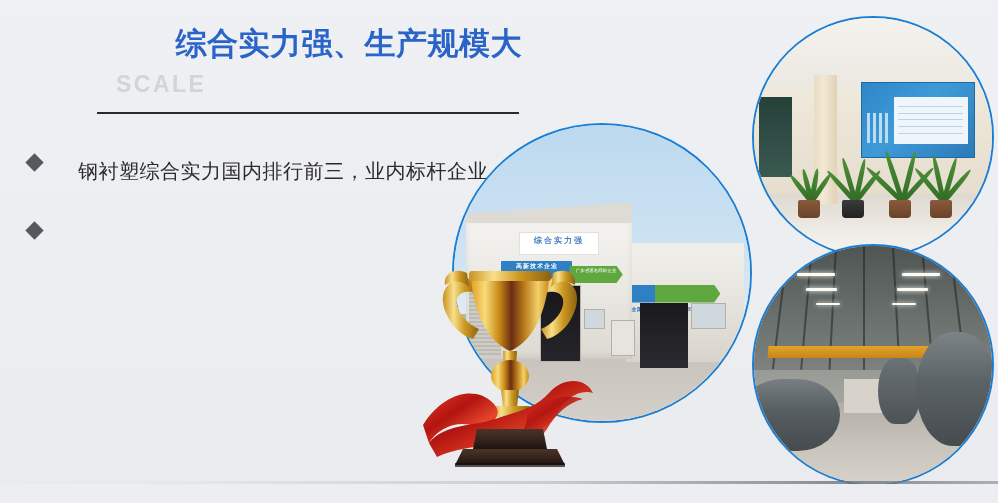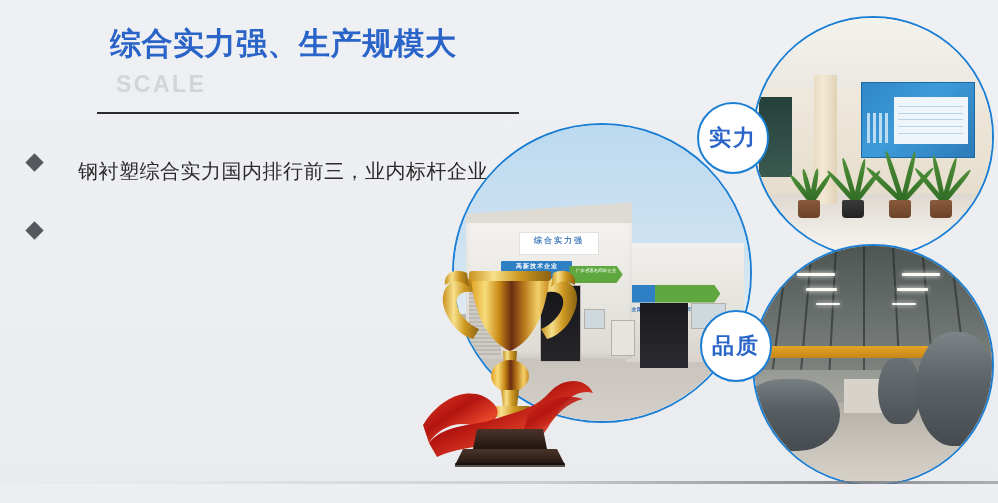--- a/index.html
+++ b/index.html
@@ -50,38 +50,39 @@
     font-weight: bold;
     letter-spacing: 1px;
     line-height: 67px;
     text-align: center;
     padding-right: 8px;
     clip-path: polygon(0 0, 74% 0, 100% 50%, 74% 100%, 0 100%);
   }
 
   .title-block {
     position: absolute;
-    left: 110px; top: 24px;
+    left: 102px; top: 24px;
     width: 420px;
+    text-align: right;
   }
   .title-line {
     color: #2a64c8;
     font-size: 31px;
     font-weight: bold;
     line-height: 40px;
     letter-spacing: 0.5px;
     white-space: nowrap;
   }
   .title-line2 { display: flex; align-items: baseline; }
   .scale-word {
     color: #d2d4d7;
     font-size: 23px;
     font-weight: bold;
     letter-spacing: 2.5px;
-    margin-left: 6px;
+    margin-left: 14px;
   }
   .title-rule {
     position: absolute;
     left: 97px; top: 112px;
     width: 422px; height: 2px;
     background: #2b2b2b;
   }
 
   
   .bullets {
@@ -426,19 +427,17 @@
     <path d="M14 200 C30 180 58 184 80 176 C100 169 120 166 134 150 C150 132 172 136 178 150
              C164 146 150 156 142 170 C132 188 108 196 84 200 C62 204 38 206 22 214 Z" fill="url(#red)"></path>
     <path d="M112 172 C128 156 150 150 168 156 C152 160 140 172 132 186 C124 198 110 202 98 198
              C108 192 112 182 112 172 Z" fill="url(#red)" opacity=".92"></path>
 
     <path d="M62 186 L128 186 L132 206 L58 206 Z" fill="url(#wood)"></path>
     <path d="M48 206 L142 206 L150 222 L40 222 Z" fill="url(#wood)"></path>
     <rect x="40" y="220" width="110" height="4" fill="#15100c" opacity=".7"></rect>
   </svg>
 
-  <div class="badge" id="badge-strength">实力</div>
-  <div class="badge" id="badge-quality">品质</div>
 
   <div class="bottom-shadow"></div>
   <div class="bottom-fill"></div>
 
 </div>
 
 </body></html>

